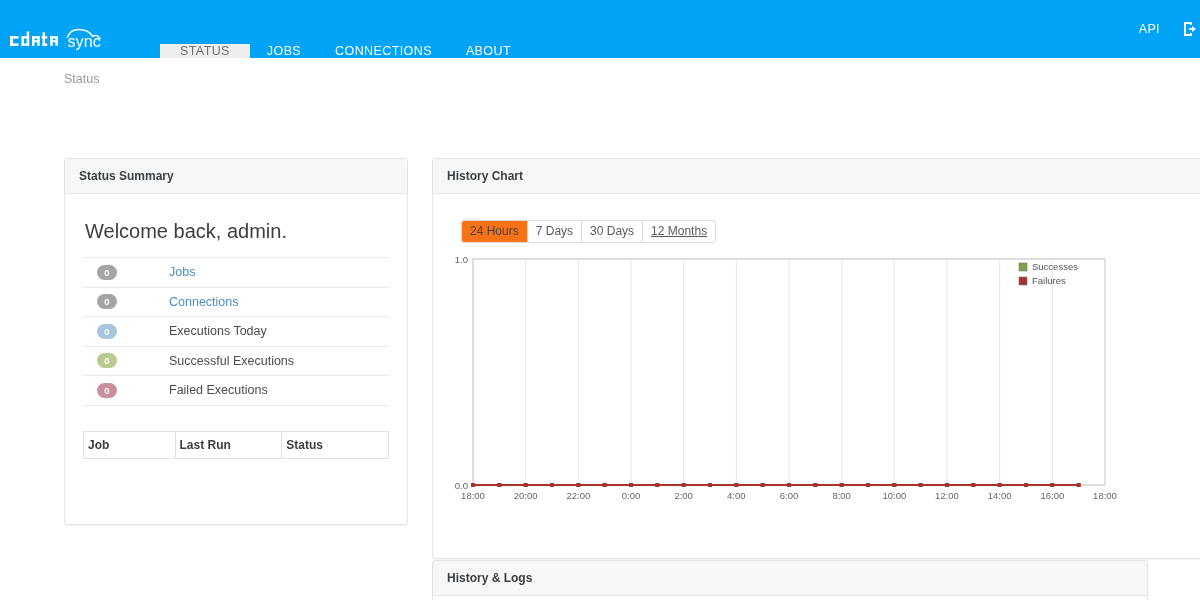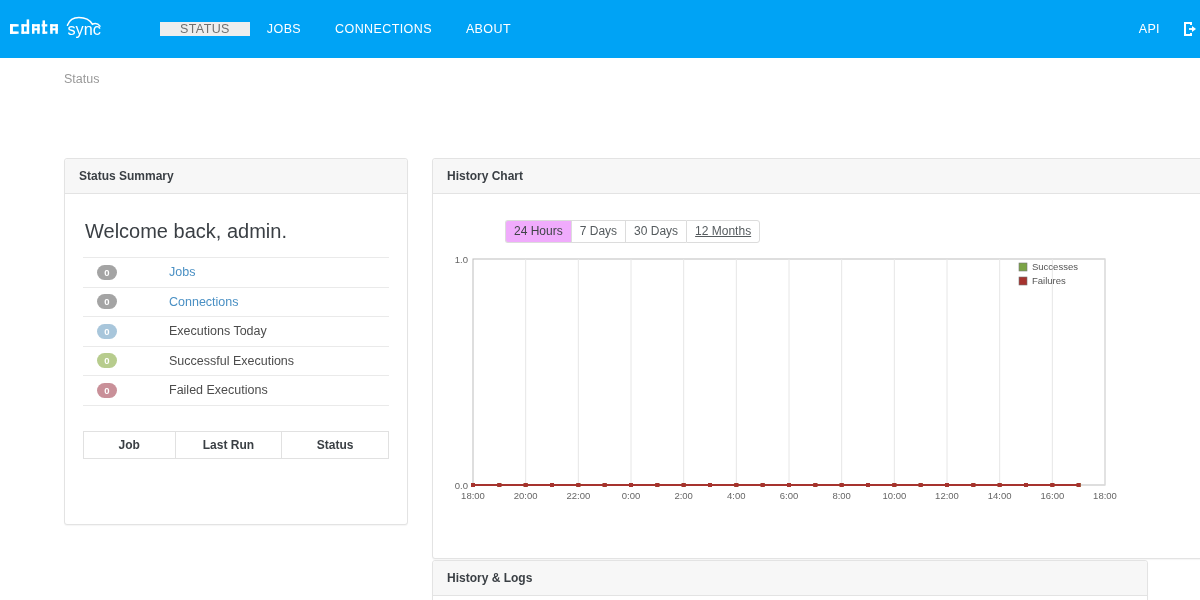--- a/index.html
+++ b/index.html
@@ -11,21 +11,21 @@
     font-family: "Liberation Sans", sans-serif;
     -webkit-font-smoothing: antialiased;
   }
 
   
   .navbar {
     position: relative;
     height: 58px;
     background: #00a3f5;
     display: flex;
-    align-items: center;
+    align-items: flex-end;
     white-space: nowrap;
   }
   .brand {
     display: flex; align-items: center;
     padding: 0 16px 0 10px;
     width: 160px;
     flex: 0 0 160px;
   }
   .brand svg { display: block; }
 
@@ -123,21 +123,21 @@
     border-collapse: collapse;
     margin-top: 25px;
     table-layout: fixed;
   }
   .job-table th {
     border: 1px solid #e1e1e1;
     font-size: 12px;
     font-weight: bold;
     color: #3a3f44;
     padding: 6px 4px;
-    text-align: center;
+    text-align: left;
     background: #ffffff;
   }
   .job-empty { height: 48px; }
 
   
   .right-col {
     position: absolute;
     left: 432px; top: 100px;
     width: 774px;
   }
@@ -149,21 +149,21 @@
     color: #555b5e;
     background: #ffffff;
     border: 1px solid #dcdcdc;
     border-right: none;
     padding: 3px 8px 4px 8px;
     cursor: pointer;
     line-height: 14px;
   }
   .btn-range:first-child { border-radius: 3px 0 0 3px; }
   .btn-range:last-child  { border-radius: 0 3px 3px 0; border-right: 1px solid #dcdcdc; text-decoration: underline; }
-  .btn-range.active { background: #f0abfc; color: #3f4447; margin-left: 44px; }
+  .btn-range.active { background: #f97316; color: #3f4447; }
 
   .chart-area { position: relative; margin: 8px 0 0 0; height: 268px; }
   .chart-svg { display: block; }
 
   
   .logs-col {
     position: absolute;
     left: 432px; top: 502px;
     width: 716px;
   }

